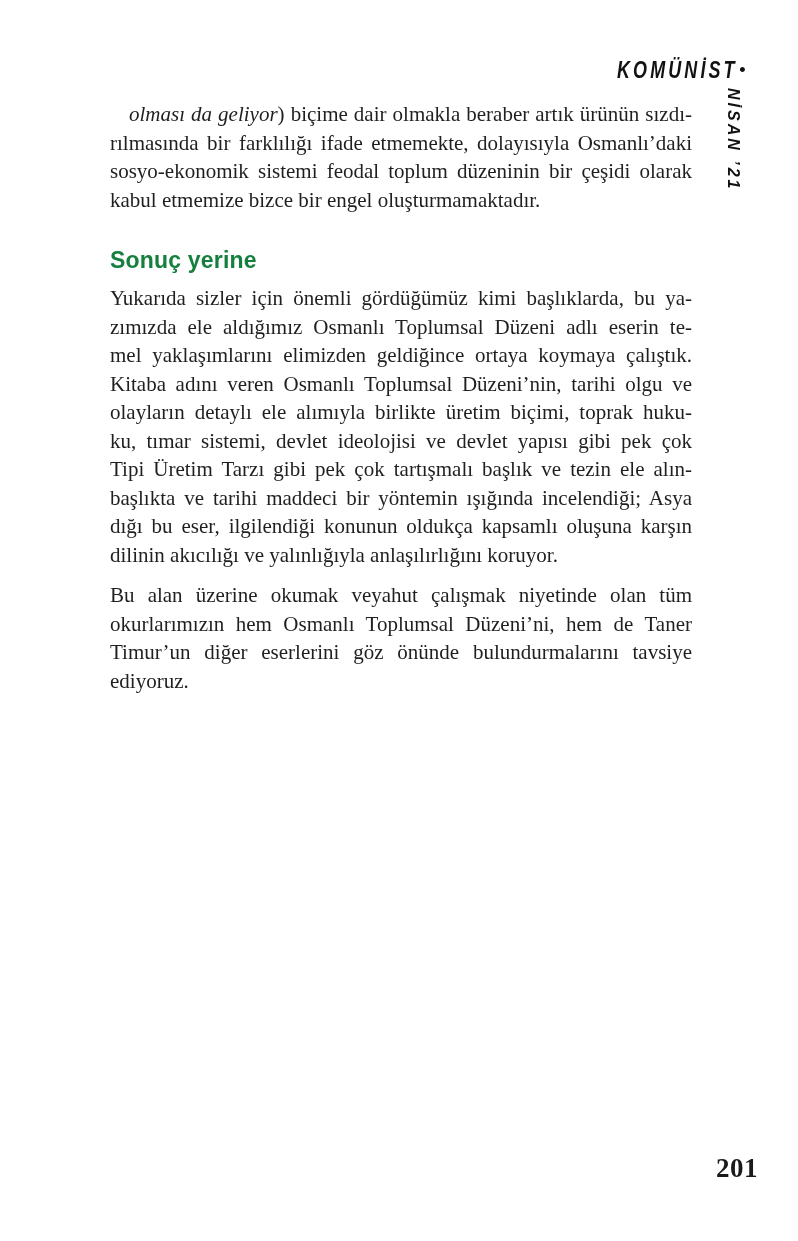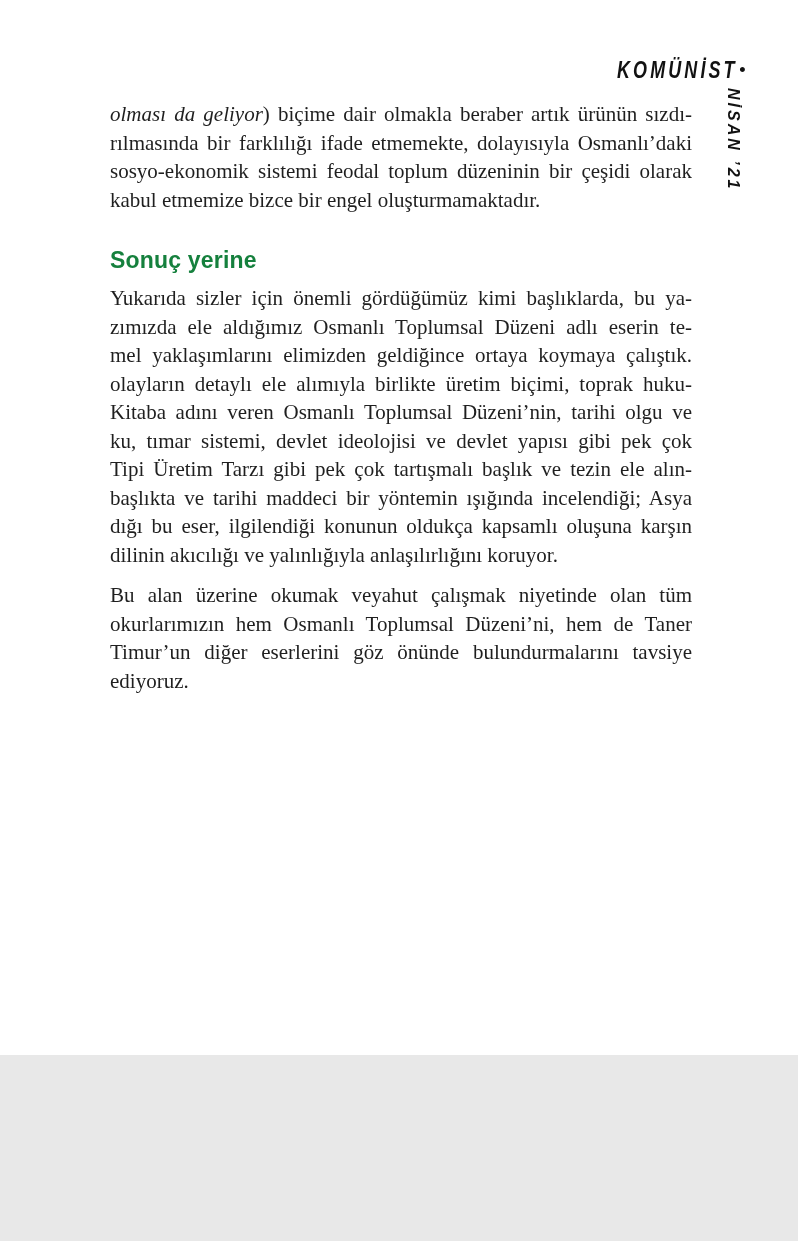--- a/index.html
+++ b/index.html
@@ -1,19 +1,19 @@
 <!DOCTYPE html>
 <html lang="tr"><head>
 <meta charset="utf-8">
 <style>
   html, body { margin: 0; padding: 0; background: #e8e8e8; }
   .page {
     position: relative;
     width: 798px;
-    height: 1055px;
+    height: 1241px;
     margin: 0 auto;
     background: #ffffff;
     font-family: "Liberation Serif", serif;
     color: #1f1f1f;
     overflow: hidden;
   }
 
   
   .masthead {
     position: absolute;
@@ -64,21 +64,21 @@
   .para { margin: 0; padding: 0; }
   .line {
     display: block;
     height: 28.5px;
     line-height: 28.5px;
     text-align: justify;
     text-align-last: justify;
     overflow: hidden;
   }
   .line.last { text-align-last: left; }
-  .italic-lead { font-style: italic; }
+  .italic-lead { font-style: italic; margin-left: 19px; }
 
   .section-heading {
     font-family: "Liberation Sans", sans-serif;
     font-weight: 600;
     font-size: 23px;
     line-height: 30px;
     letter-spacing: 0.2px;
     color: #15803d;
     margin: 31px 0 9px 0;
   }
@@ -116,22 +116,22 @@
       <span class="line">sosyo-ekonomik sistemi feodal toplum düzeninin bir çeşidi olarak</span>
       <span class="line last">kabul etmemize bizce bir engel oluşturmamaktadır.</span>
     </p>
 
     <h2 class="section-heading">Sonuç yerine</h2>
 
     <p class="para">
       <span class="line">Yukarıda sizler için önemli gördüğümüz kimi başlıklarda, bu ya-</span>
       <span class="line">zımızda ele aldığımız Osmanlı Toplumsal Düzeni adlı eserin te-</span>
       <span class="line">mel yaklaşımlarını elimizden geldiğince ortaya koymaya çalıştık.</span>
+      <span class="line">Kitaba adını veren Osmanlı Toplumsal Düzeni’nin, tarihi olgu ve</span>
       <span class="line">olayların detaylı ele alımıyla birlikte üretim biçimi, toprak huku-</span>
-      <span class="line">Kitaba adını veren Osmanlı Toplumsal Düzeni’nin, tarihi olgu ve</span>
       <span class="line">ku, tımar sistemi, devlet ideolojisi ve devlet yapısı gibi pek çok</span>
       <span class="line">Tipi Üretim Tarzı gibi pek çok tartışmalı başlık ve tezin ele alın-</span>
       <span class="line">başlıkta ve tarihi maddeci bir yöntemin ışığında incelendiği; Asya</span>
       <span class="line">dığı bu eser, ilgilendiği konunun oldukça kapsamlı oluşuna karşın</span>
       <span class="line last">dilinin akıcılığı ve yalınlığıyla anlaşılırlığını koruyor.</span>
     </p>
 
     <p class="para para-gap" style="margin-top:12px;">
       <span class="line">Bu alan üzerine okumak veyahut çalışmak niyetinde olan tüm</span>
       <span class="line">okurlarımızın hem Osmanlı Toplumsal Düzeni’ni, hem de Taner</span>

